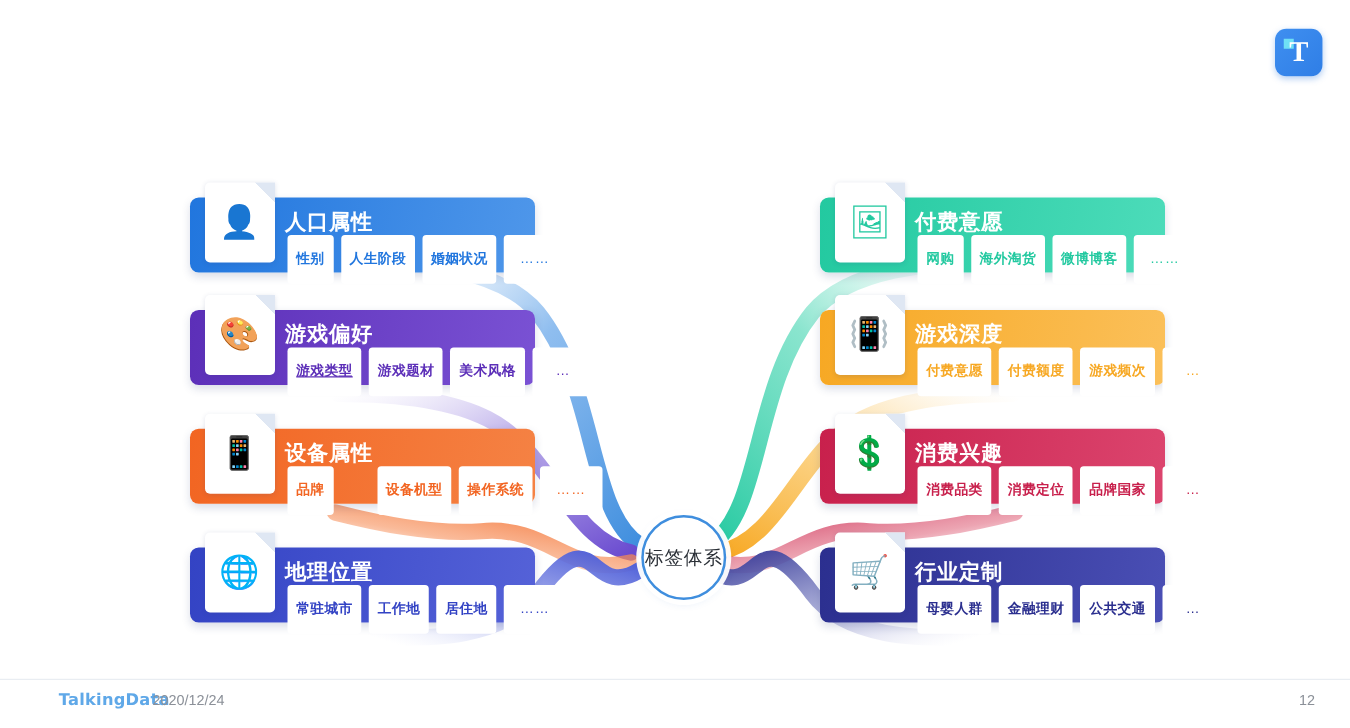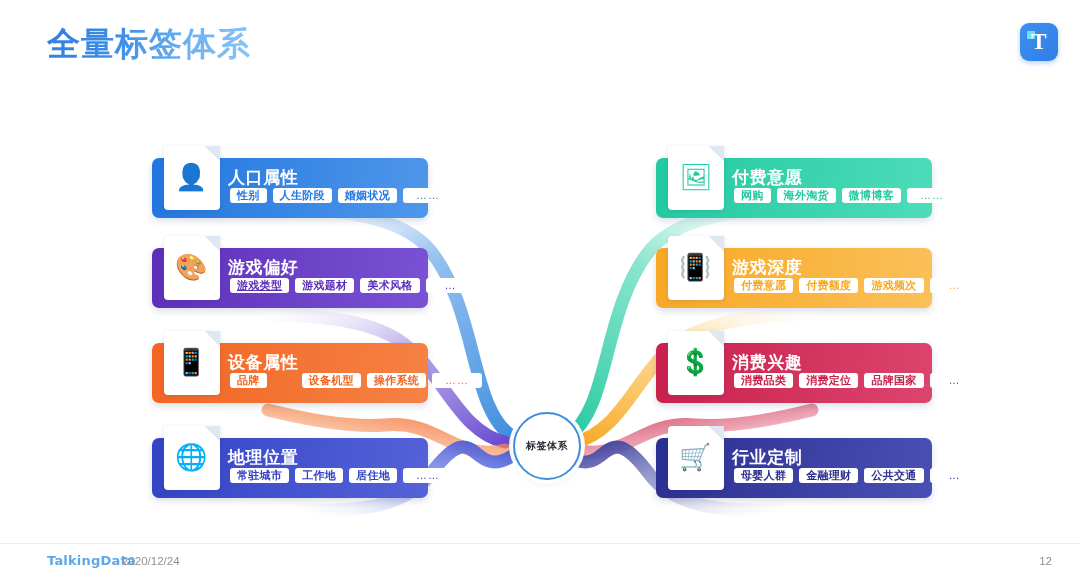--- a/index.html
+++ b/index.html
@@ -44,21 +44,21 @@
   .canvas{position:absolute;left:0;top:110px;width:1080px;height:410px;}
   .ribbons{position:absolute;left:0;top:0;width:1080px;height:410px;}
 
   .hub{
     position:absolute;left:513px;top:302px;width:64px;height:64px;
     border-radius:50%;background:#fff;border:2px solid #3f8ede;
     box-shadow:0 0 0 4px rgba(255,255,255,.95),0 2px 8px rgba(60,120,200,.18);
     display:flex;align-items:center;justify-content:center;
     z-index:6;
   }
-  .hub span{font-size:10px;color:#2a2f36;font-weight:bold;letter-spacing:.5px;}
+  .hub span{font-size:15px;color:#2a2f36;font-weight:normal;letter-spacing:.5px;}
 
   
   .card{
     position:absolute;width:276px;height:60px;border-radius:7px;
     box-shadow:0 3px 7px rgba(40,60,120,.17);
     z-index:4;
   }
   .card .page{
     position:absolute;left:12px;top:-12px;width:56px;height:64px;
     background:#ffffff;border-radius:4px 0 4px 4px;
@@ -76,41 +76,40 @@
   .card .ctitle{
     position:absolute;left:76px;top:8px;
     color:#ffffff;font-size:17px;font-weight:bold;letter-spacing:.6px;
   }
   .tags{
     position:absolute;left:78px;top:30px;right:8px;
     display:flex;gap:6px;align-items:center;
   }
   .tag{
     background:#ffffff;border-radius:3px;
-    padding:1px 7px;font-size:11px;line-height:13px;white-space:nowrap;
+    padding:13px 7px;font-size:11px;line-height:13px;white-space:nowrap;
     font-weight:bold;letter-spacing:.3px;
   }
   .tag.dots{letter-spacing:1px;font-weight:normal;min-width:36px;text-align:center;}
 
   
   .footer-line{position:absolute;left:0;right:0;bottom:38px;height:1px;background:#e9edf2;}
   .brand{
     position:absolute;left:47px;bottom:14px;
     font-size:13px;font-weight:bold;color:#5fa8e8;letter-spacing:.2px;
     font-family:"DejaVu Sans",sans-serif;
   }
   .fdate{position:absolute;left:122px;bottom:15px;font-size:11.5px;color:#8b9098;}
   .pageno{position:absolute;right:28px;bottom:15px;font-size:11.5px;color:#8b9098;}
 </style>
 </head>
 <body>
 
 <div class="slide">
 
-  <div class="title">全量标签体系</div>
 
 
   <div class="logo">
     <div class="sq"></div>
     <div class="t">T</div>
   </div>
 
   <div class="canvas">
 
     <svg class="ribbons" viewBox="0 0 1080 410" preserveAspectRatio="none">

